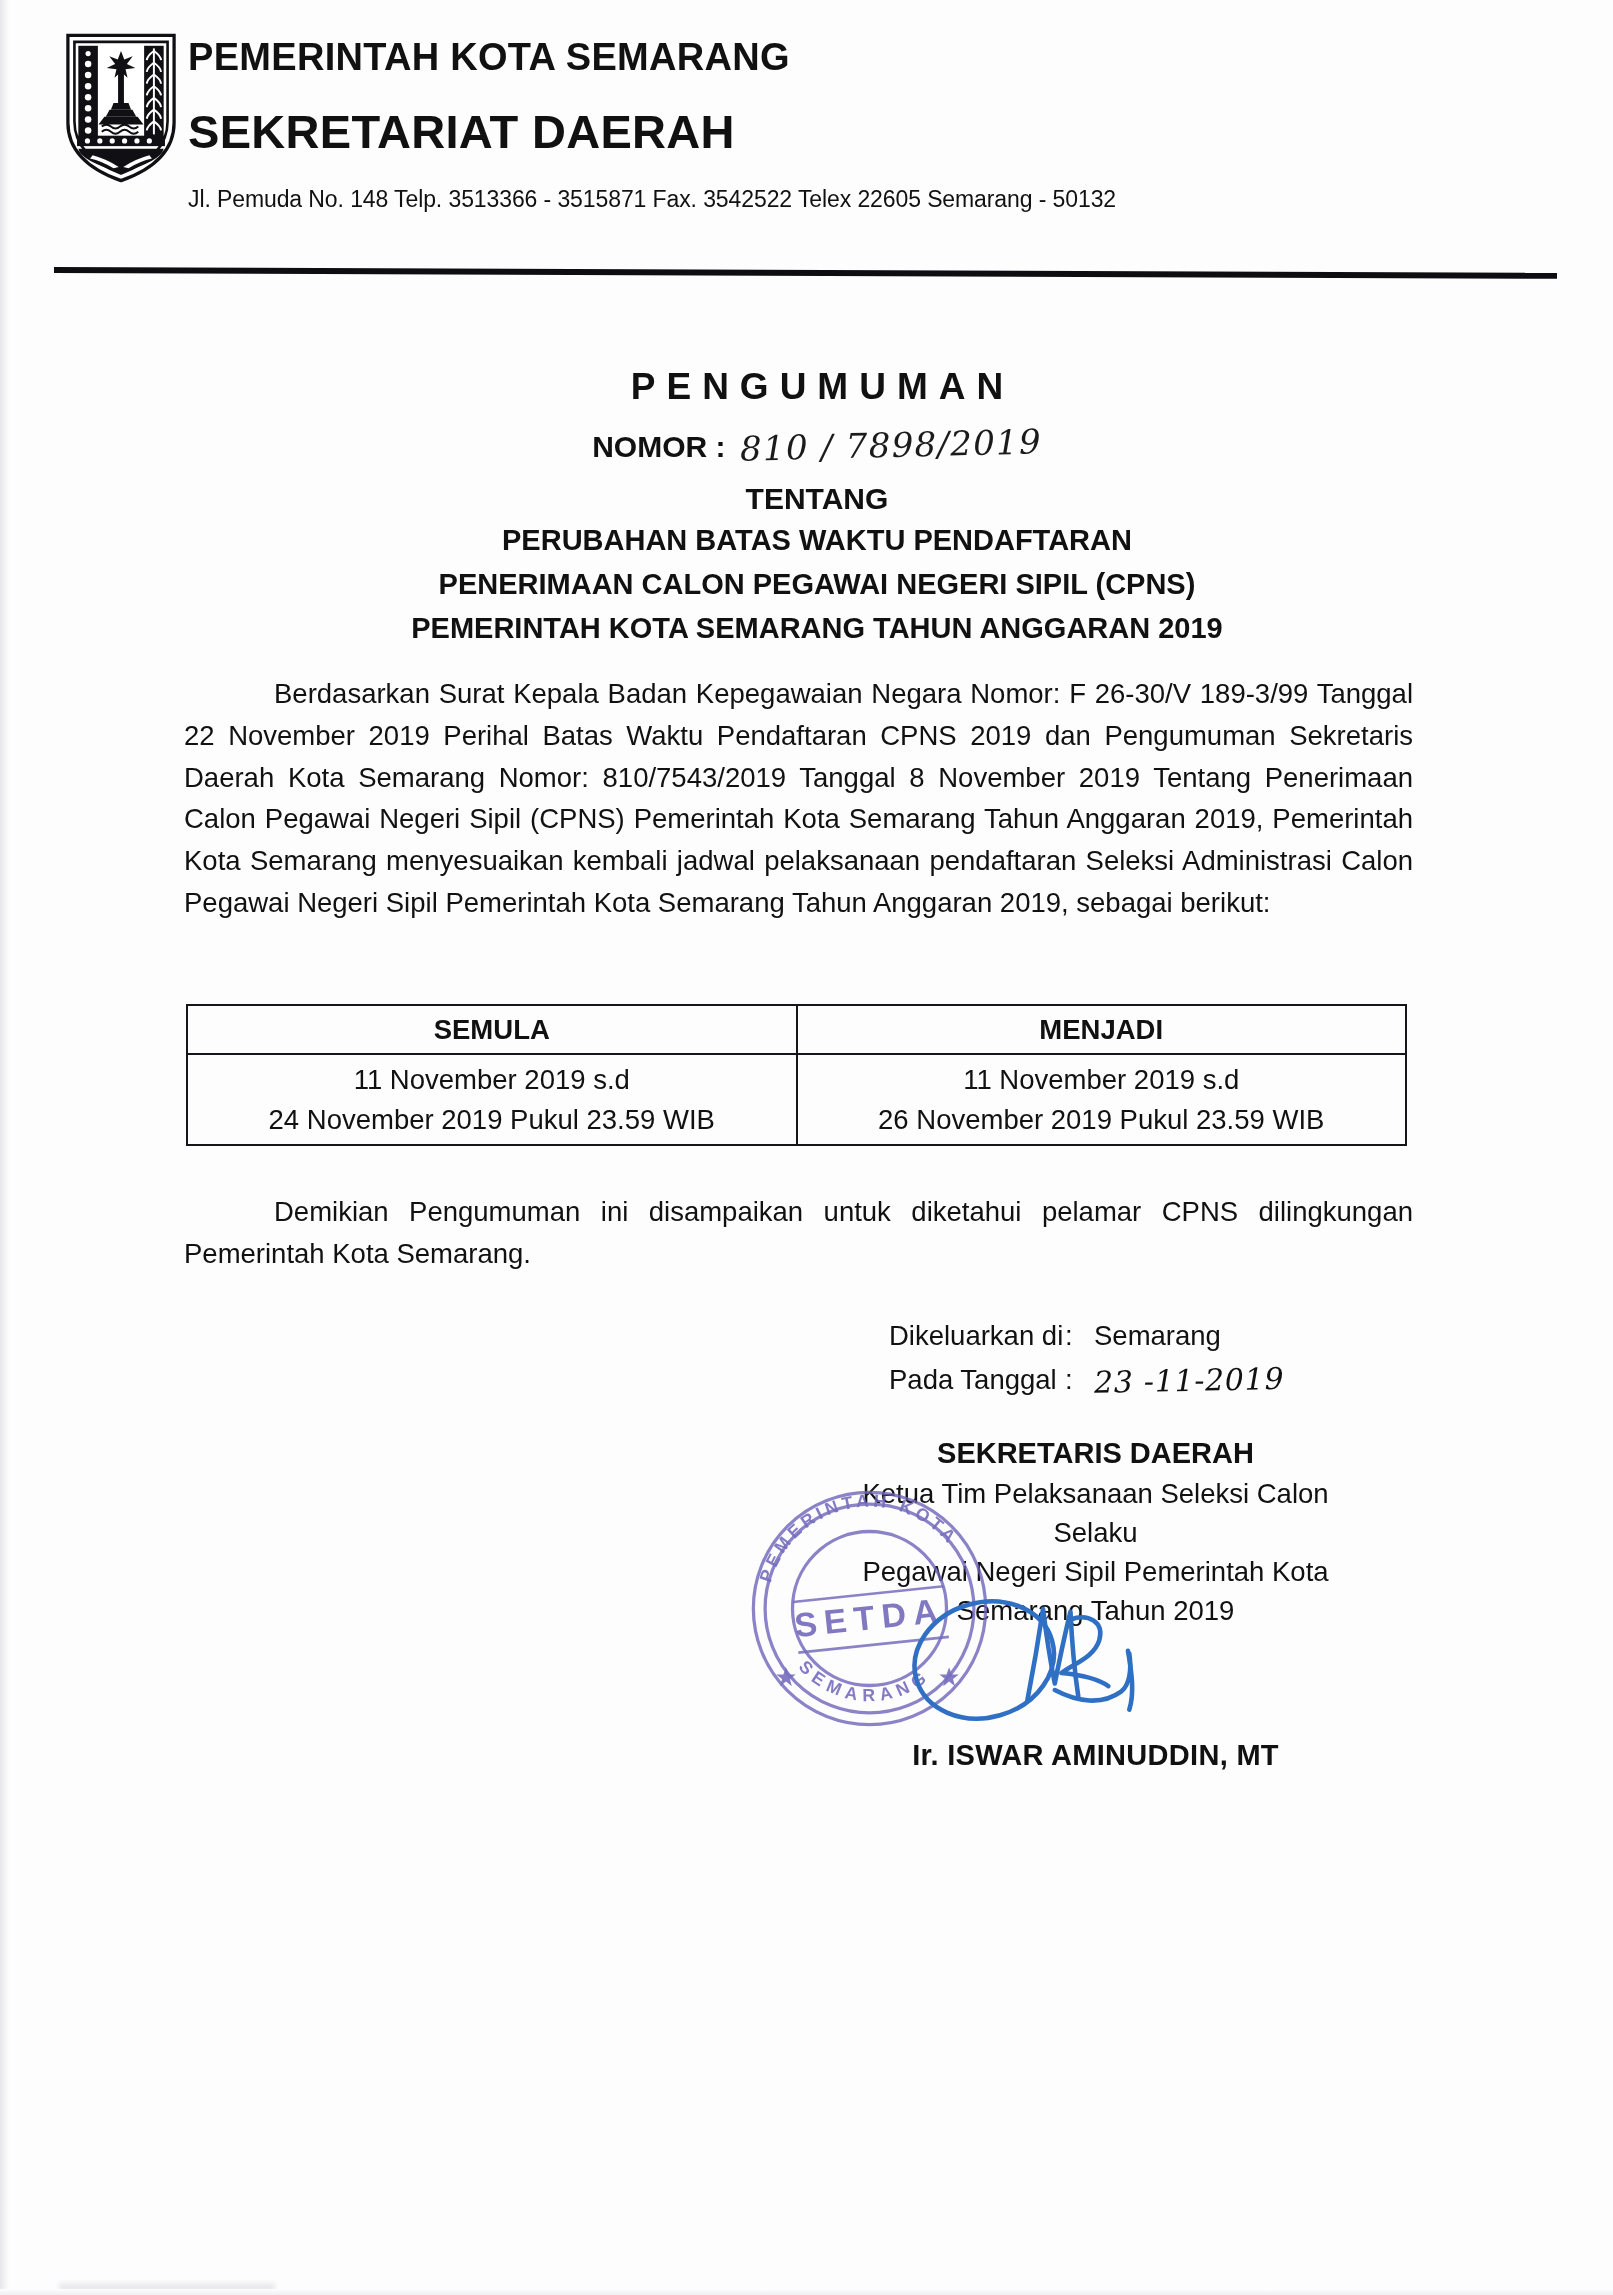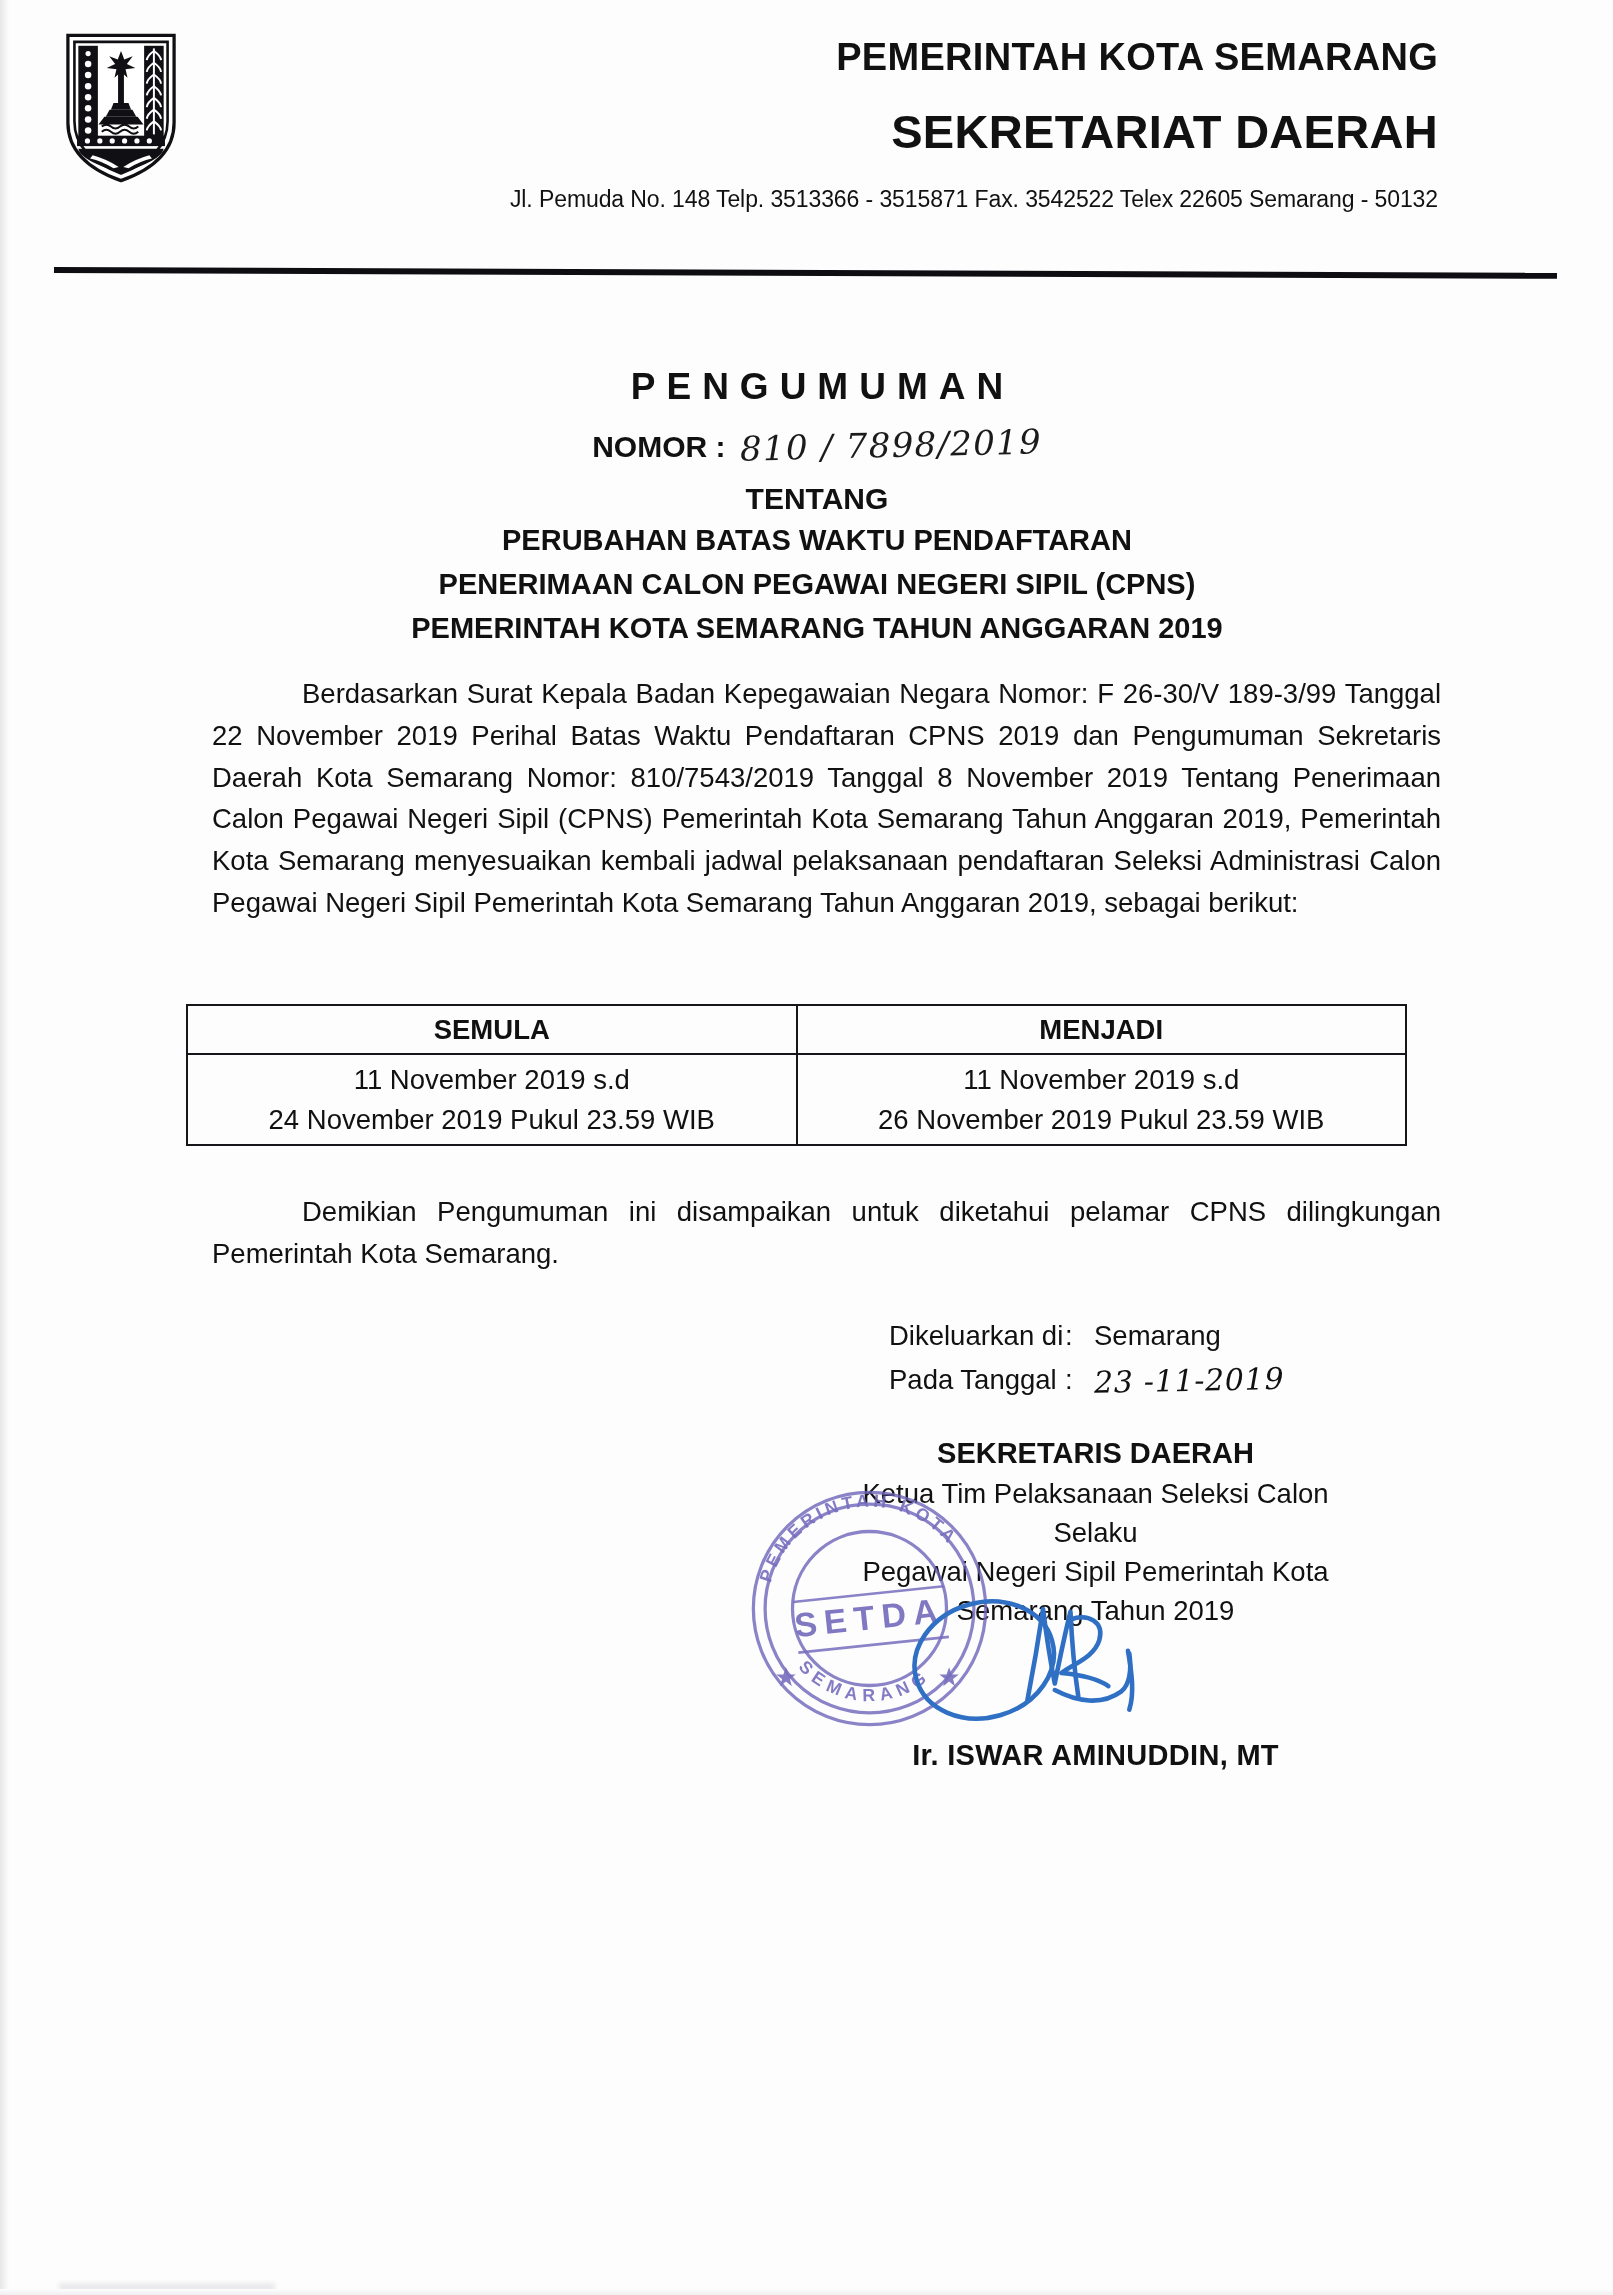--- a/index.html
+++ b/index.html
@@ -29,24 +29,24 @@
     position: absolute;
     left: 64px;
     top: 31px;
     width: 114px;
     height: 154px;
   }
   .crest svg { display: block; width: 100%; height: 100%; }
 
   .lh-text {
     position: absolute;
-    left: 196px;
+    left: 188px;
     top: 26px;
     width: 1242px;
-    text-align: right;
+    text-align: left;
   }
   .lh-line1 {
     font-size: 38px;
     font-weight: bold;
     letter-spacing: 0.3px;
     line-height: 1.05;
     margin-top: 11.8px;
   }
   .lh-line2 {
     font-size: 47px;
@@ -121,21 +121,20 @@
 
   
   .body-para {
     position: absolute;
     left: 184px;
     width: 1229px;
     font-size: 27.5px;
     line-height: 1.52;
     text-align: justify;
     text-justify: inter-word;
-    margin-left: 28px;
   }
   .body-para.p1 { top: 673px; }
   .body-para.p2 { top: 1191px; }
   .indent { display: inline-block; width: 90px; }
 
   
   .cmp-table {
     position: absolute;
     left: 186px;
     top: 1004px;

